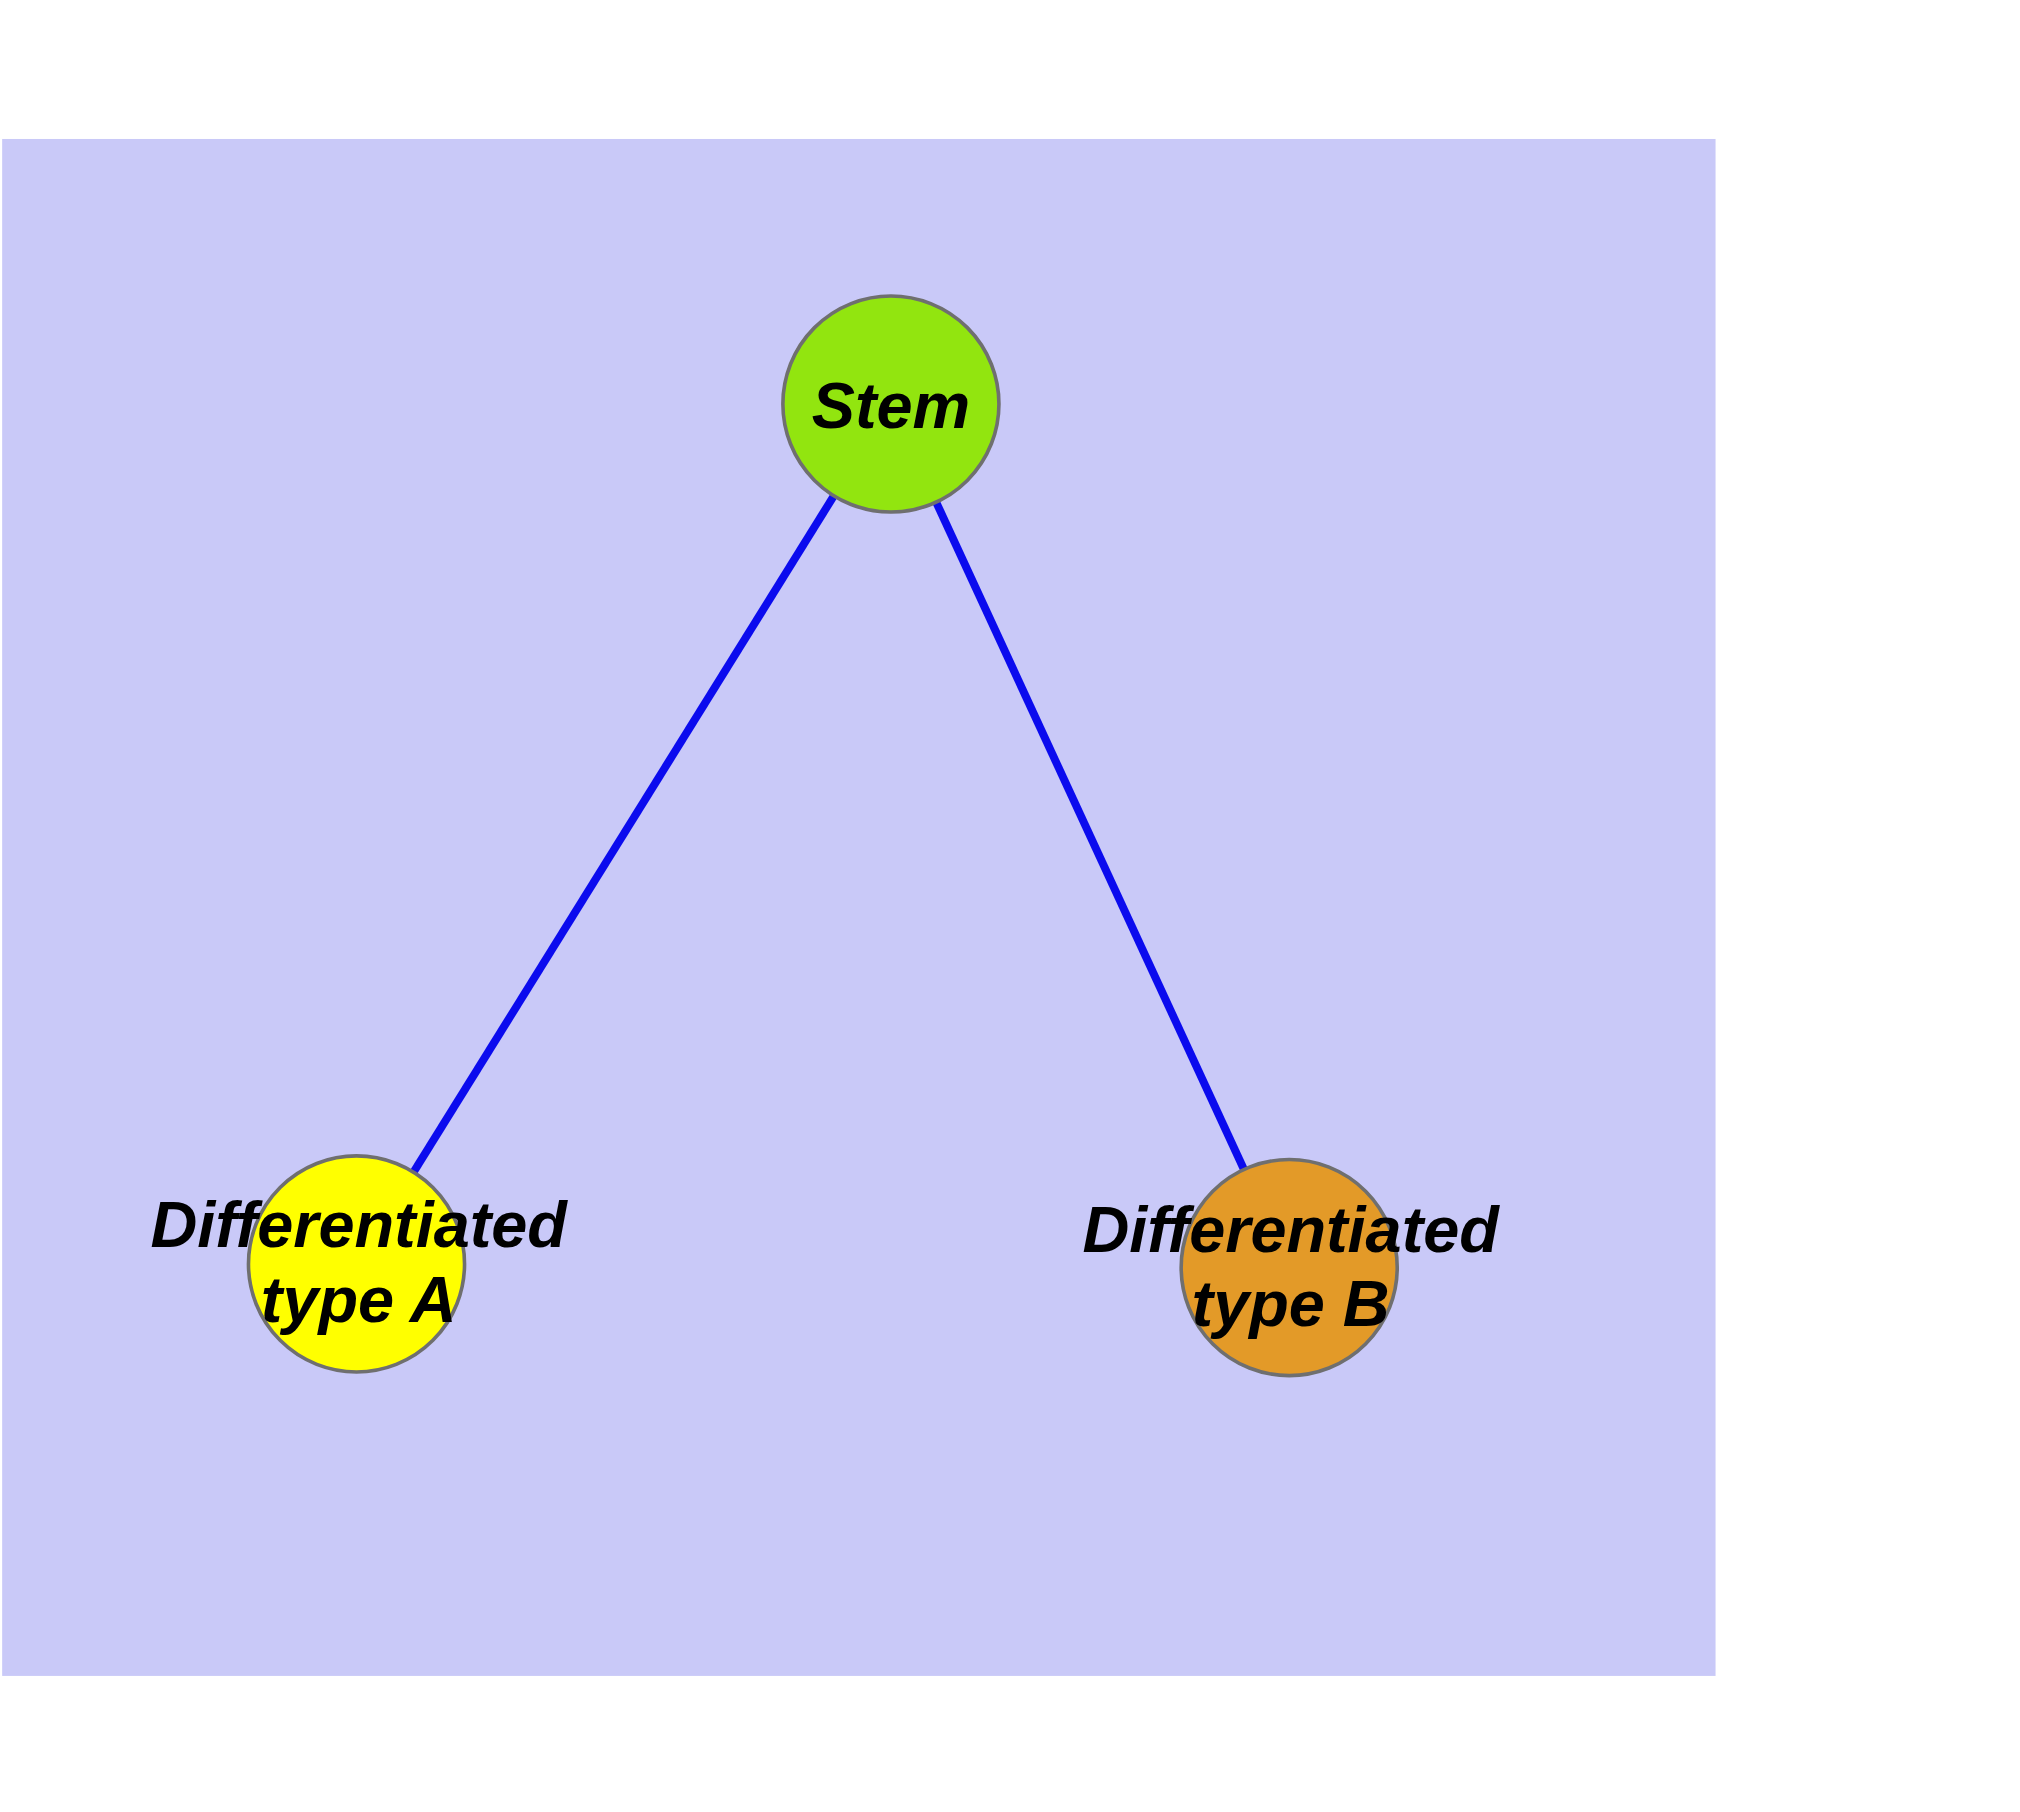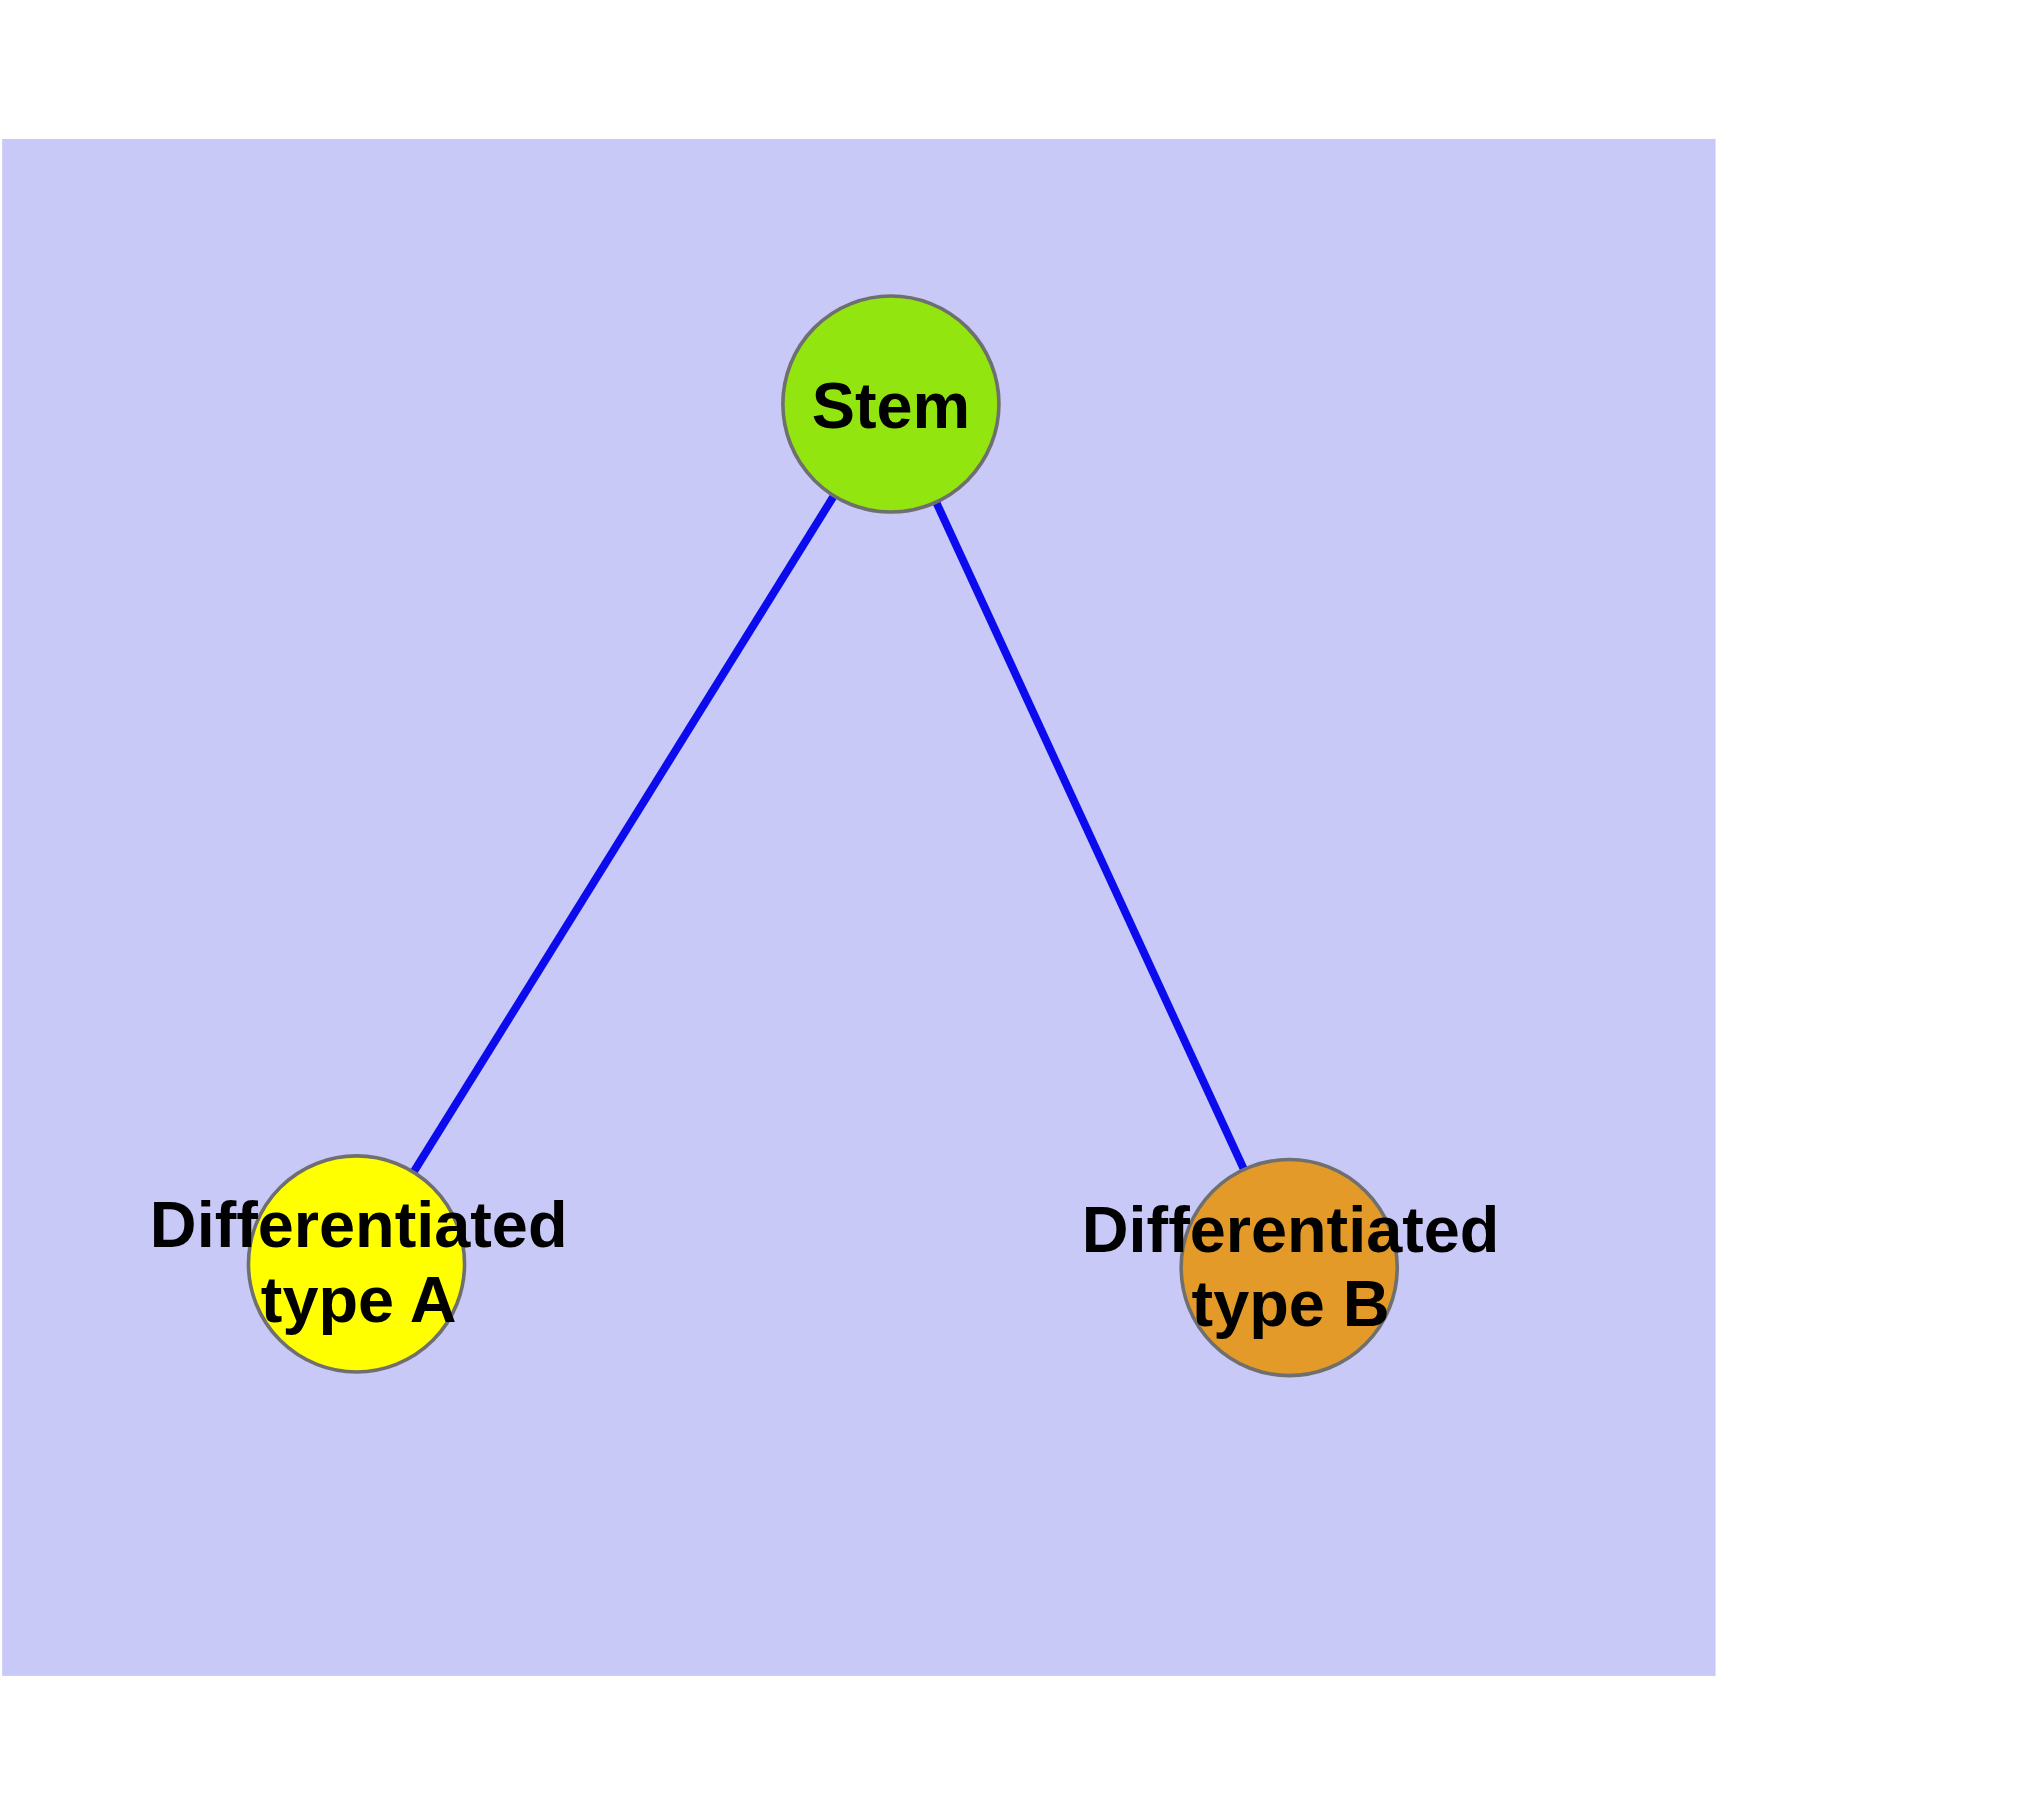--- a/index.html
+++ b/index.html
@@ -6,20 +6,21 @@
     margin: 0;
     padding: 0;
     background: #ffffff;
   }
   .stage {
     position: relative;
     width: 1717px;
     height: 1812px;
     overflow: hidden;
     font-family: "Liberation Sans", sans-serif;
+    font-style: italic;
   }
   .stage svg {
     position: absolute;
     top: 0;
     left: 0;
     width: 100%;
     height: 100%;
     display: block;
   }
   .node-label {

